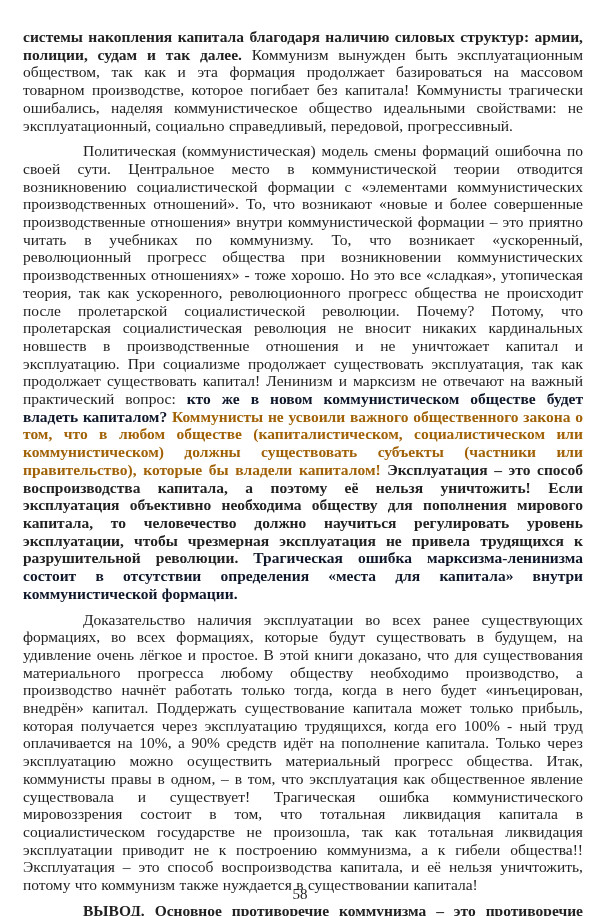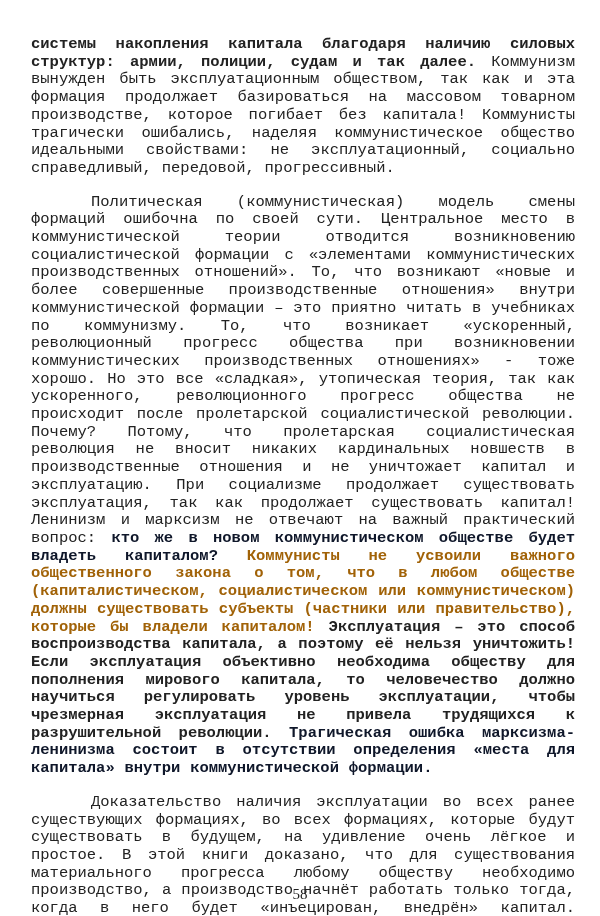--- a/index.html
+++ b/index.html
@@ -14,24 +14,23 @@
     box-sizing: border-box;
     background: #ffffff;
     padding: 20px 9px 0 15px;
     overflow: hidden;
     font-family: "Liberation Serif", "DejaVu Serif", serif;
     font-size: 15.5px;
     line-height: 17.7px;
     color: #222222;
   }
   p.para {
-    margin: 16px;
+    margin: 8px;
     text-align: justify;
     word-spacing: 0.5px;
-    font-family: Liberation Mono, monospace;
   }
   p.indent { text-indent: 60px; }
   .b  { font-weight: bold; }
   .red  { font-weight: bold; color: #0f172a; }
   .blue { font-weight: bold; color: #a16207; }
   .justify-last { text-align-last: justify; }
   .page-number {
     position: absolute;
     left: 0;
     right: 0;

